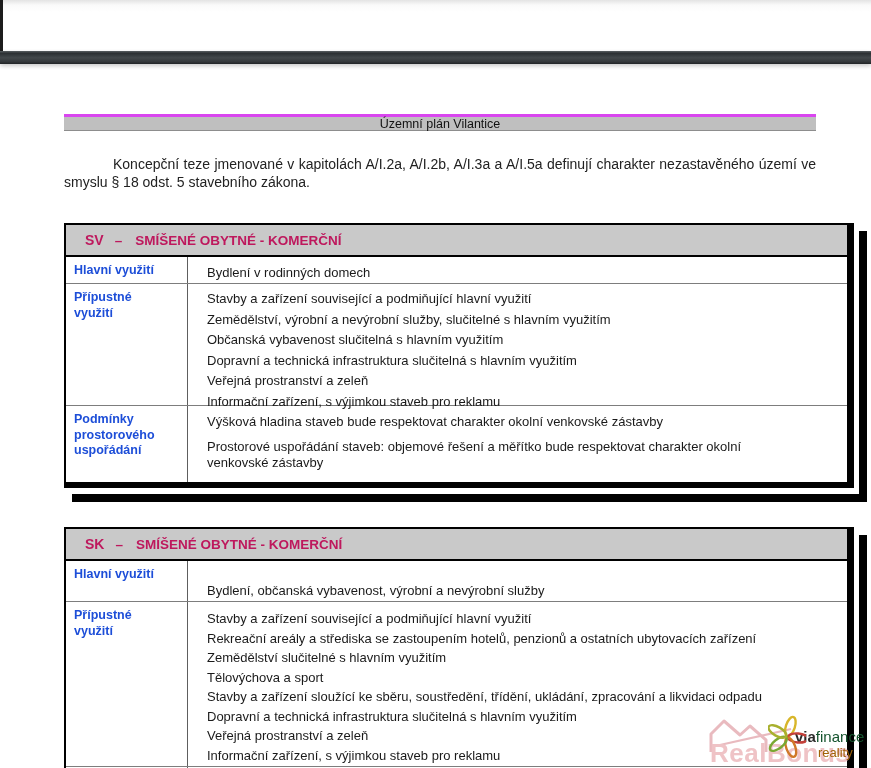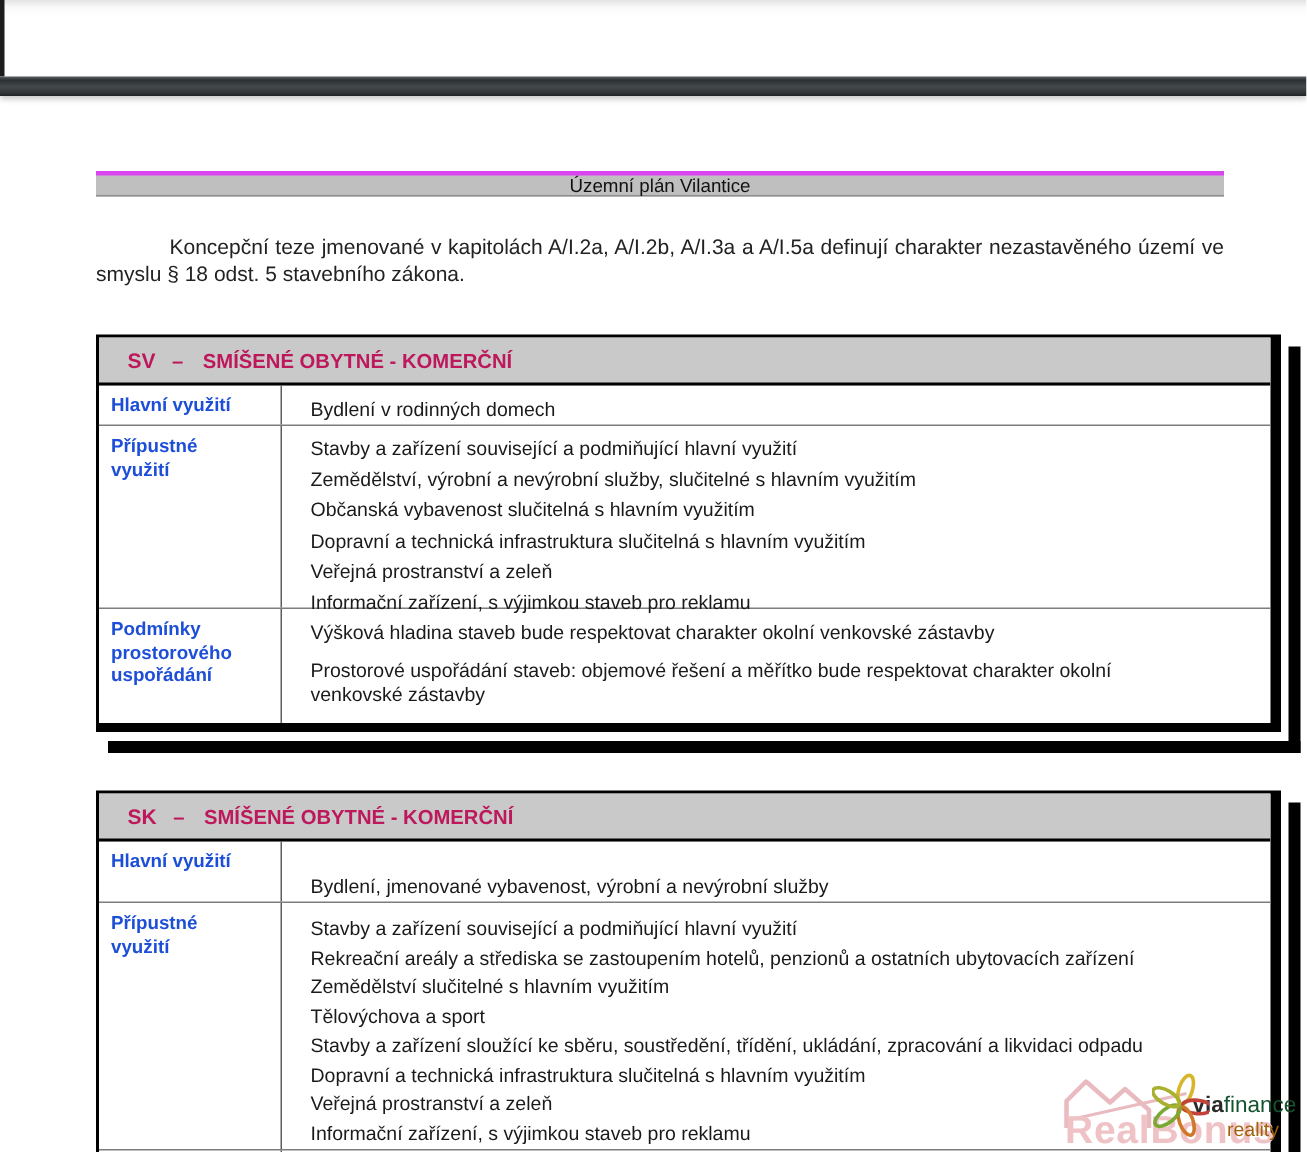--- a/index.html
+++ b/index.html
@@ -136,21 +136,21 @@
 <div class="tbl-wrap" id="tbl-1">
   <div class="tbl">
       <div class="t-header">
         <span class="t-code">SK</span>
         <span class="t-dash">–</span>
         <span class="t-title">SMÍŠENÉ OBYTNÉ - KOMERČNÍ</span>
       </div>
       <div class="t-row trow-0">
         <div class="t-label">Hlavní využití</div>
         <div class="t-cell">
-          <div class="t-line">Bydlení, jmenované vybavenost, výrobní a nevýrobní služby</div>
+          <div class="t-line">Bydlení, občanská vybavenost, výrobní a nevýrobní služby</div>
         </div>
       </div>
       <div class="t-row trow-1">
         <div class="t-label">Přípustné využití</div>
         <div class="t-cell">
           <div class="t-line">Stavby a zařízení související a podmiňující hlavní využití</div>
           <div class="t-line">Rekreační areály a střediska se zastoupením hotelů, penzionů a ostatních ubytovacích zařízení</div>
           <div class="t-line">Zemědělství slučitelné s hlavním využitím</div>
           <div class="t-line">Tělovýchova a sport</div>
           <div class="t-line">Stavby a zařízení sloužící ke sběru, soustředění, třídění, ukládání, zpracování a likvidaci odpadu</div>

